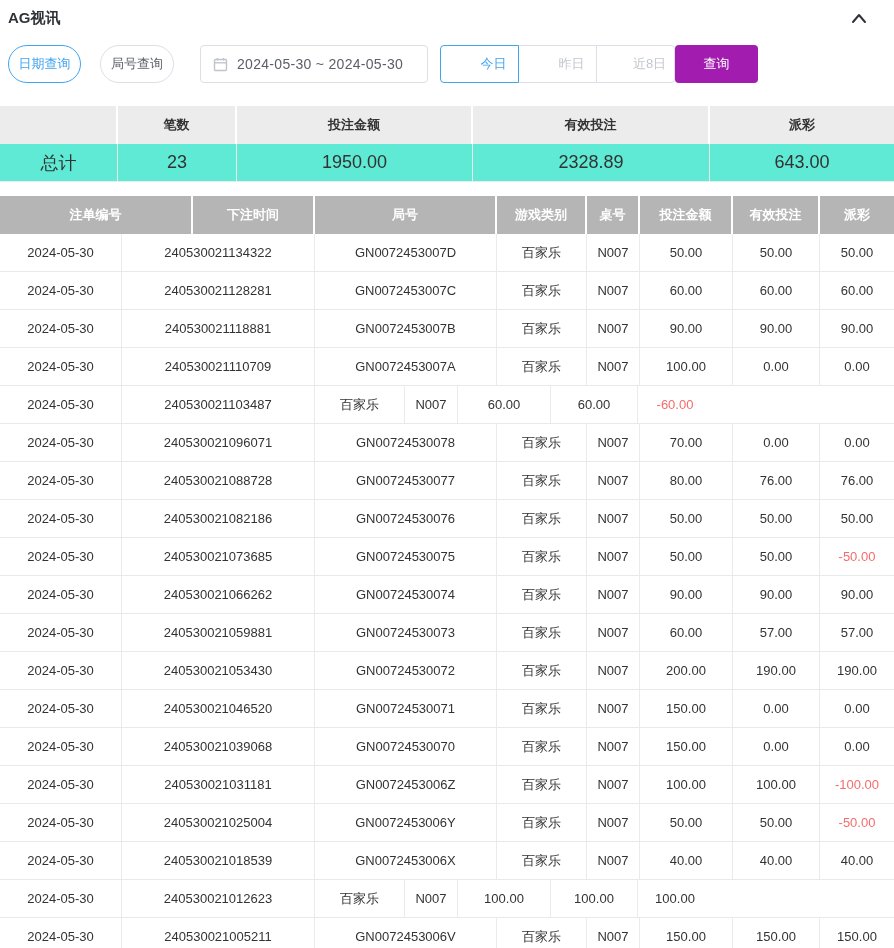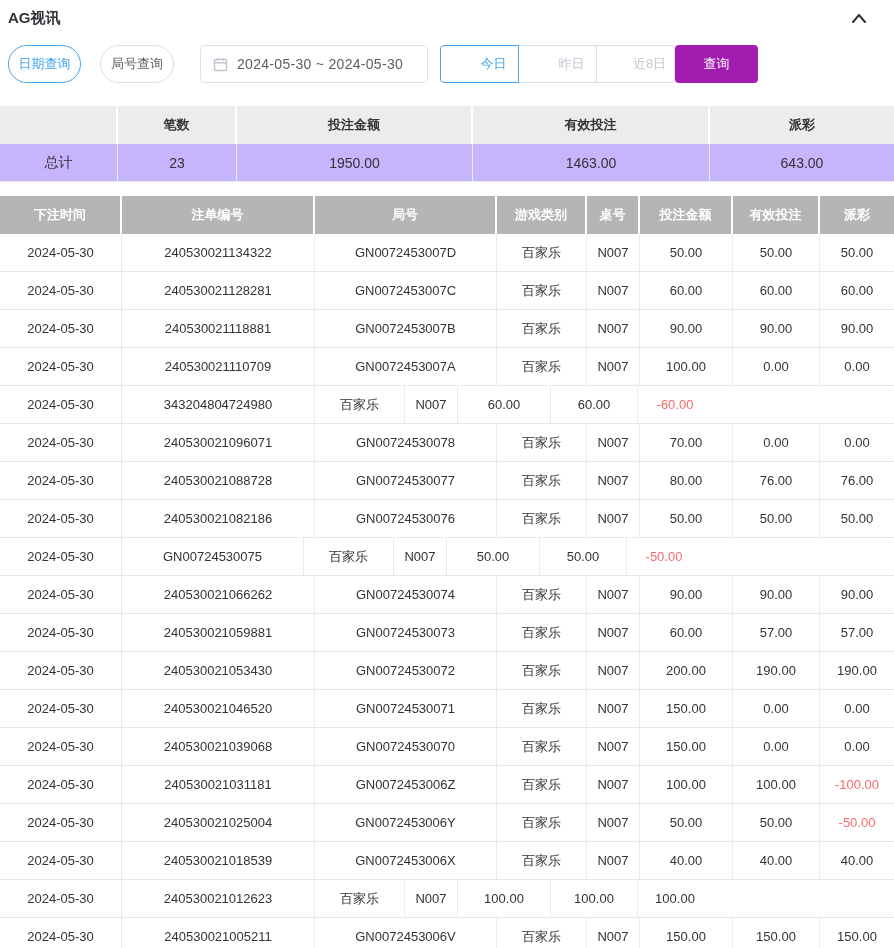--- a/index.html
+++ b/index.html
@@ -47,21 +47,21 @@
   
   .tbl { width:894px; }
   .summary-tbl { margin-top:23px; }
   .detail-tbl { margin-top:14px; }
   .trow { display:flex; width:894px; height:38px; align-items:stretch; }
   .cell { display:flex; align-items:center; justify-content:center; text-align:center; overflow:hidden; }
   
   .sum-head .cell { background:#ececec; border-right:2px solid #fff; font-weight:bold; color:#333; }
   .sum-head .cell:last-child { border-right:none; }
   .sum-body { border-bottom:1px solid #ebebeb; }
-  .sum-body .cell { background:#c4b5fd; border-right:1px solid #ebebeb; font-size:14px; }
+  .sum-body .cell { background:#5eead4; border-right:1px solid #ebebeb; font-size:18px; }
   .sum-body .cell:last-child { border-right:none; }
   .s0{width:118px;} .s1{width:119px;} .s2{width:236px;} .s3{width:237px;} .s4{width:184px;}
   
   .det-head .cell { background:#b5b5b5; border-right:2px solid #fff; color:#fff; font-weight:bold; }
   .det-head .cell:last-child { border-right:none; }
   .det-row { border-bottom:1px solid #e9e9e9; }
   .det-row .cell { background:#fff; border-right:1px solid #ebebeb; }
   .det-row .cell:last-child { border-right:none; }
   .c0{width:122px;} .c1{width:193px;} .c2{width:182px;} .c3{width:90px;}
   .c4{width:53px;}  .c5{width:93px;}  .c6{width:87px;}  .c7{width:74px;}
@@ -111,29 +111,29 @@
       <div class="cell s0"></div>
       <div class="cell s1">笔数</div>
       <div class="cell s2">投注金额</div>
       <div class="cell s3">有效投注</div>
       <div class="cell s4">派彩</div>
     </div>
   <div class="trow sum-body">
       <div class="cell s0">总计</div>
       <div class="cell s1">23</div>
       <div class="cell s2">1950.00</div>
-      <div class="cell s3">1463.00</div>
+      <div class="cell s3">2328.89</div>
       <div class="cell s4">643.00</div>
     </div>
 </div>
 
 <div class="tbl detail-tbl">
   <div class="trow det-head">
+      <div class="cell c1">注单编号</div>
       <div class="cell c0">下注时间</div>
-      <div class="cell c1">注单编号</div>
       <div class="cell c2">局号</div>
       <div class="cell c3">游戏类别</div>
       <div class="cell c4">桌号</div>
       <div class="cell c5">投注金额</div>
       <div class="cell c6">有效投注</div>
       <div class="cell c7">派彩</div>
     </div>
   <div id="det-body">
       <div class="trow det-row">
         <div class="cell c0">2024-05-30</div>
@@ -170,21 +170,21 @@
         <div class="cell c1">240530021110709</div>
         <div class="cell c2">GN0072453007A</div>
         <div class="cell c3">百家乐</div>
         <div class="cell c4">N007</div>
         <div class="cell c5">100.00</div>
         <div class="cell c6">0.00</div>
         <div class="cell c7">0.00</div>
       </div>
       <div class="trow det-row">
         <div class="cell c0">2024-05-30</div>
-        <div class="cell c1">343204804724980</div>
+        <div class="cell c1">240530021103487</div>
         <div class="cell c3">百家乐</div>
         <div class="cell c4">N007</div>
         <div class="cell c5">60.00</div>
         <div class="cell c6">60.00</div>
         <div class="cell c7 neg">-60.00</div>
       </div>
       <div class="trow det-row">
         <div class="cell c0">2024-05-30</div>
         <div class="cell c1">240530021096071</div>
         <div class="cell c2">GN00724530078</div>
@@ -209,20 +209,21 @@
         <div class="cell c1">240530021082186</div>
         <div class="cell c2">GN00724530076</div>
         <div class="cell c3">百家乐</div>
         <div class="cell c4">N007</div>
         <div class="cell c5">50.00</div>
         <div class="cell c6">50.00</div>
         <div class="cell c7">50.00</div>
       </div>
       <div class="trow det-row">
         <div class="cell c0">2024-05-30</div>
+        <div class="cell c1">240530021073685</div>
         <div class="cell c2">GN00724530075</div>
         <div class="cell c3">百家乐</div>
         <div class="cell c4">N007</div>
         <div class="cell c5">50.00</div>
         <div class="cell c6">50.00</div>
         <div class="cell c7 neg">-50.00</div>
       </div>
       <div class="trow det-row">
         <div class="cell c0">2024-05-30</div>
         <div class="cell c1">240530021066262</div>

